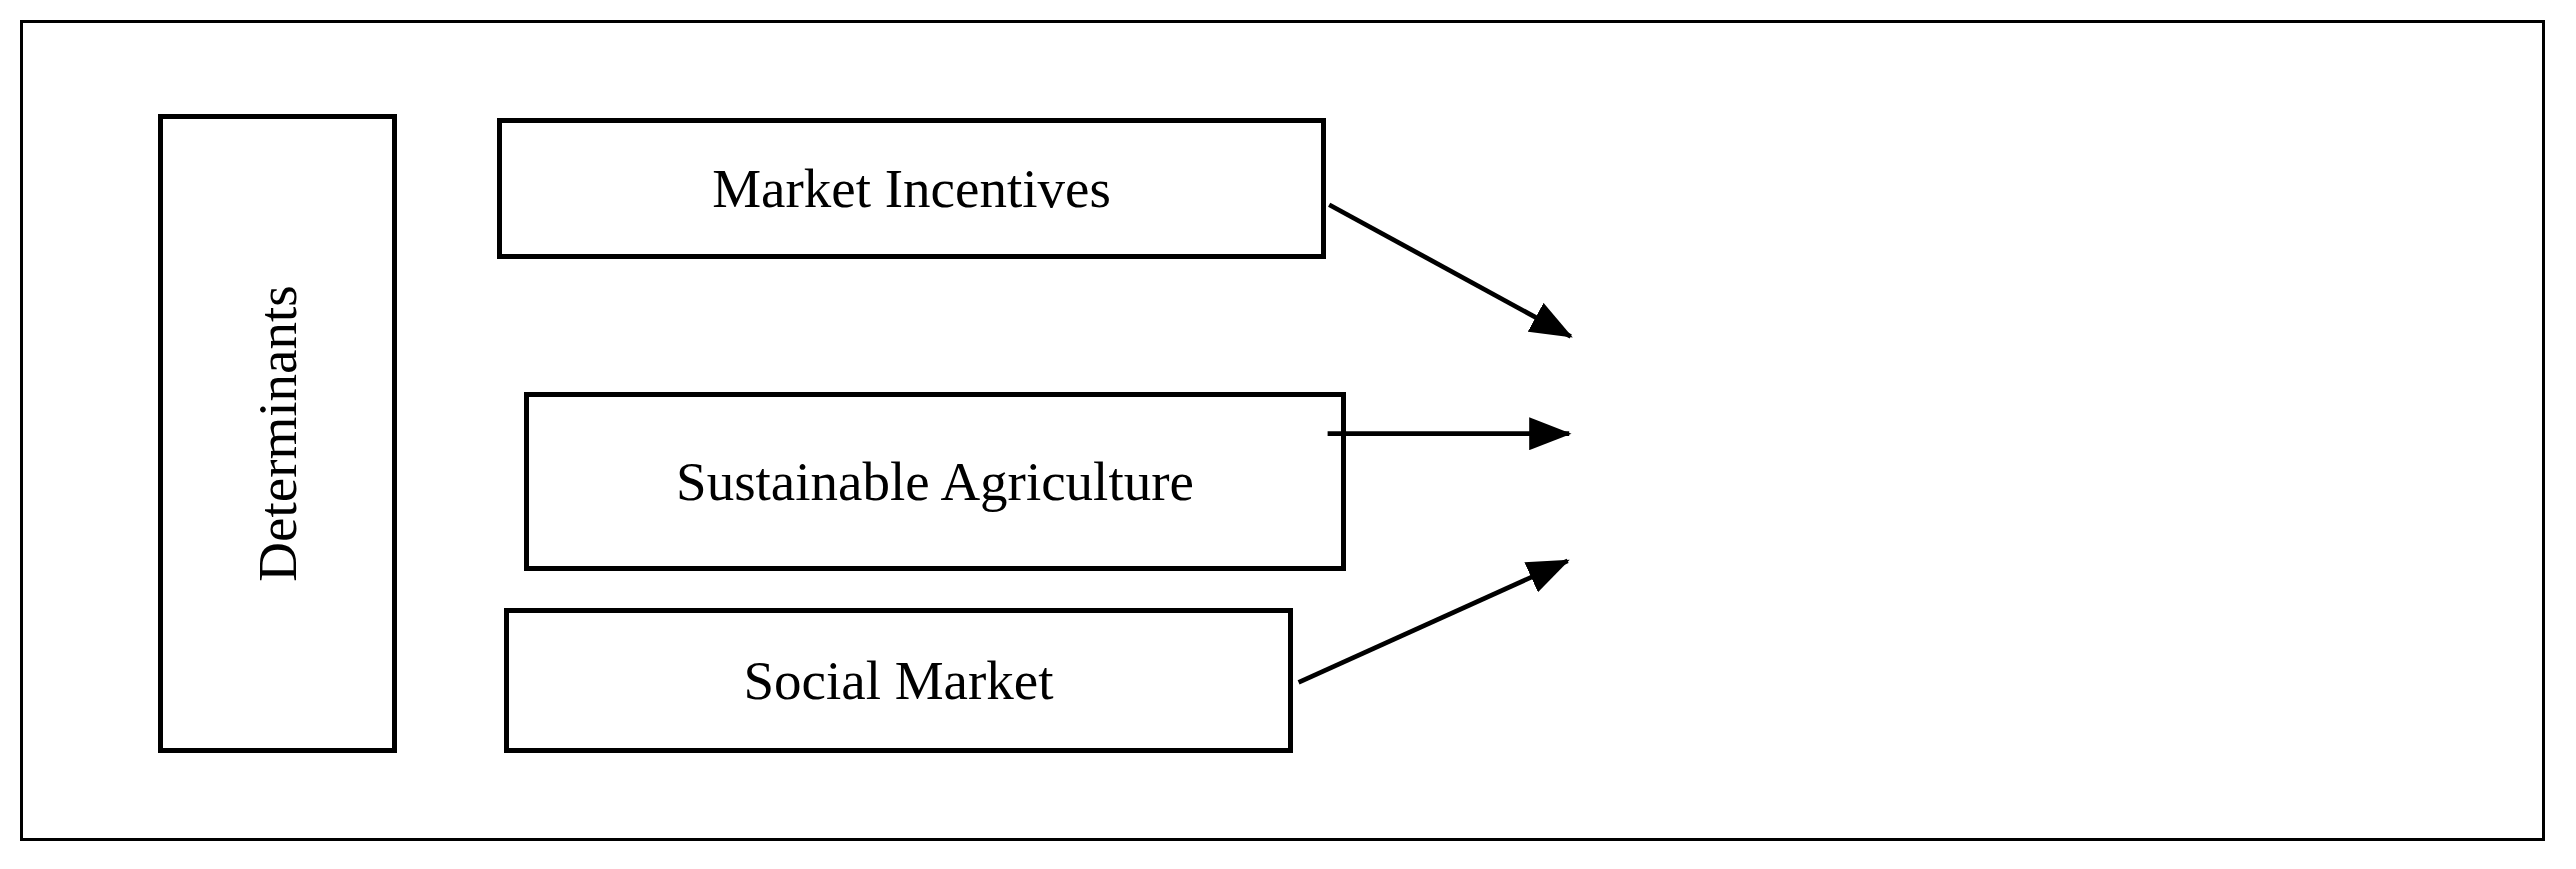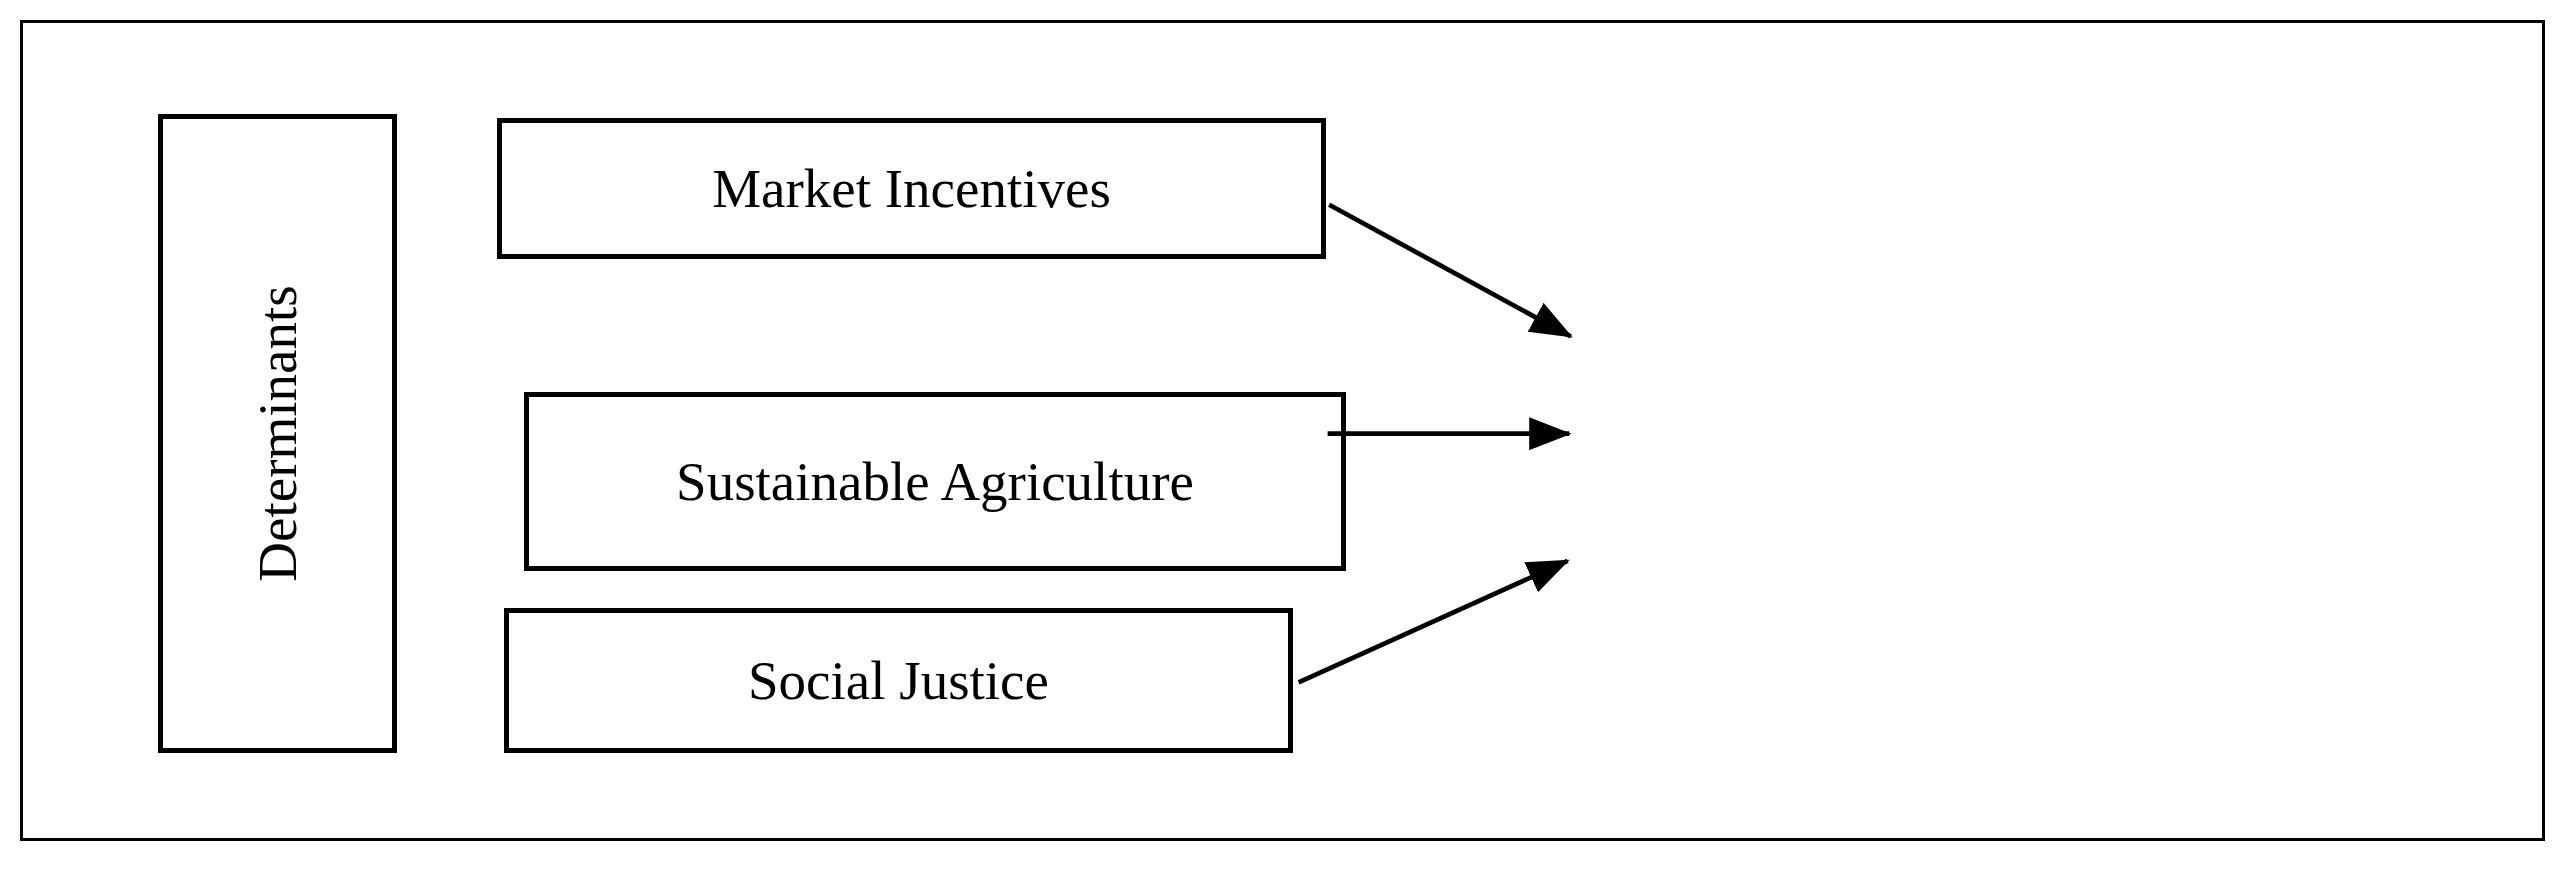--- a/index.html
+++ b/index.html
@@ -102,21 +102,21 @@
 
   <div class="node market">
     <span class="label">Market Incentives</span>
   </div>
 
   <div class="node sustainable">
     <span class="label">Sustainable Agriculture</span>
   </div>
 
   <div class="node social">
-    <span class="label">Social Justice</span>
+    <span class="label">Social Market</span>
   </div>
 
 
   <svg class="arrows" viewBox="0 0 3283 1108" xmlns="http://www.w3.org/2000/svg">
     <defs>
       <marker id="arrowhead" markerWidth="9" markerHeight="7" refX="8.5" refY="3.5" orient="auto" markerUnits="strokeWidth">
         <path d="M0,0 L9,3.5 L0,7 Z"></path>
       </marker>
     </defs>
     <line x1="1694" y1="261" x2="2002" y2="429" marker-end="url(#arrowhead)"></line>

